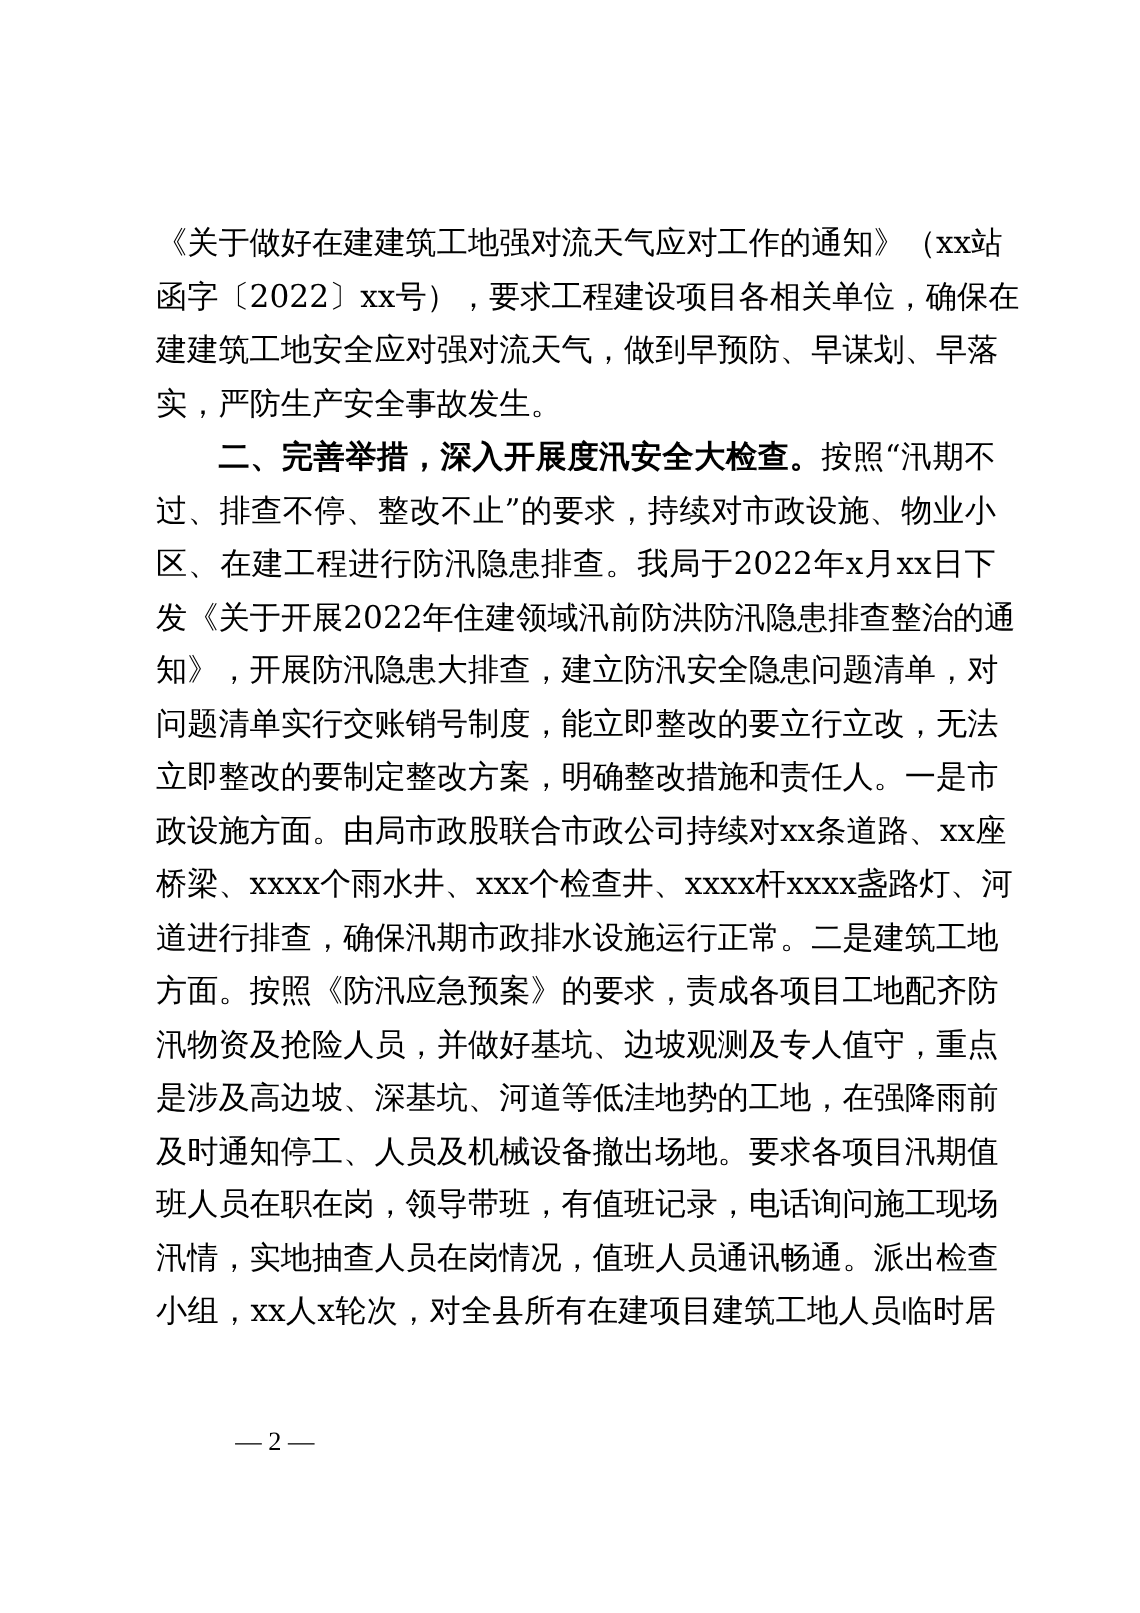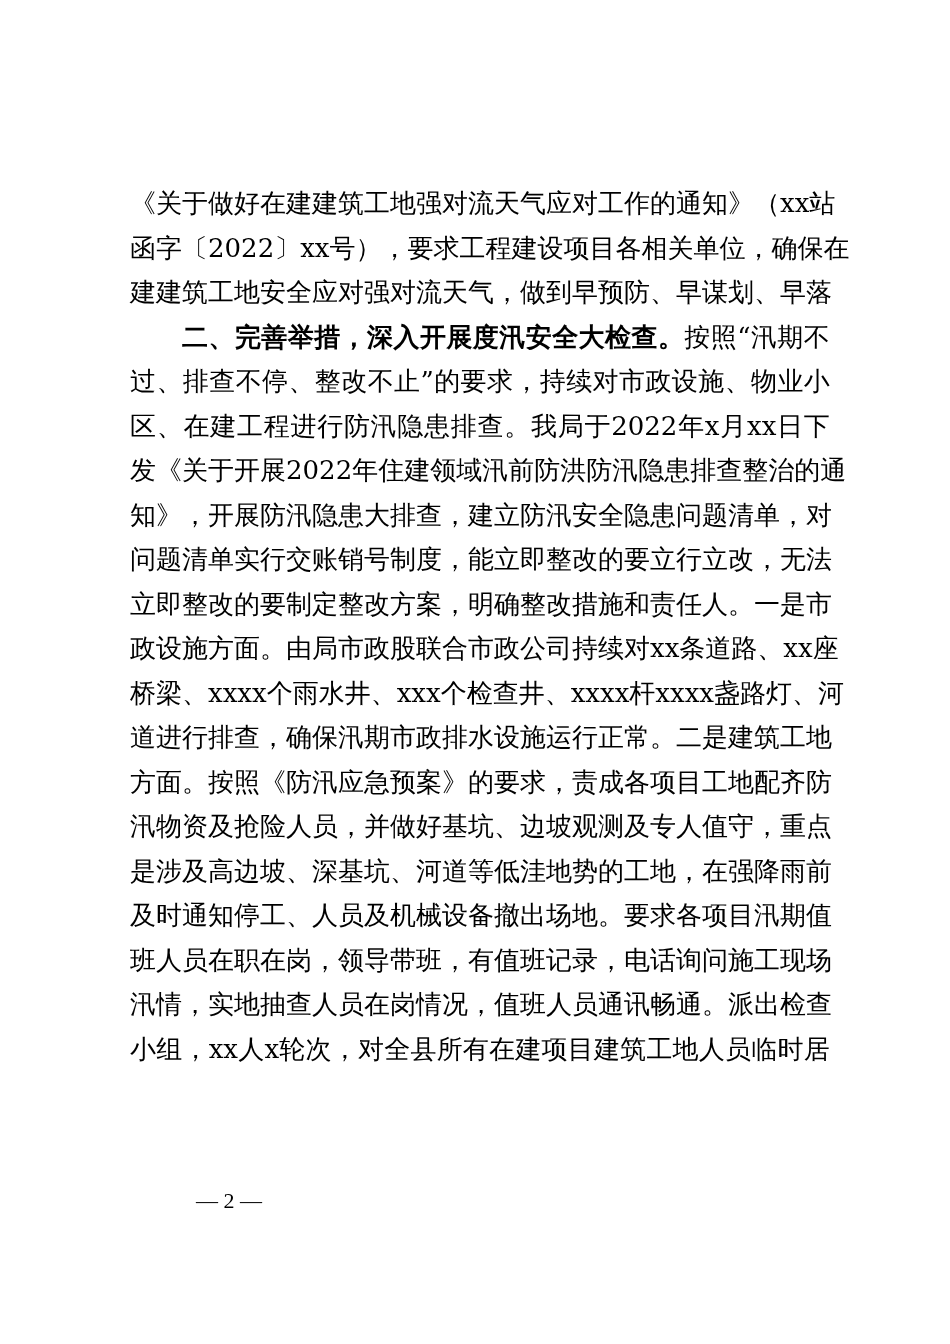--- a/index.html
+++ b/index.html
@@ -143,20 +143,21 @@
         <span>预</span>
         <span>防</span>
         <span>、</span>
         <span>早</span>
         <span>谋</span>
         <span>划</span>
         <span>、</span>
         <span>早</span>
         <span>落</span>
       </div>
+    <div class="line last">实，严防生产安全事故发生。</div>
 
     <div class="line indent" style="display: flex; justify-content: space-between;">
         <span class="bold">二</span>
         <span class="bold">、</span>
         <span class="bold">完</span>
         <span class="bold">善</span>
         <span class="bold">举</span>
         <span class="bold">措</span>
         <span class="bold">，</span>
         <span class="bold">深</span>

